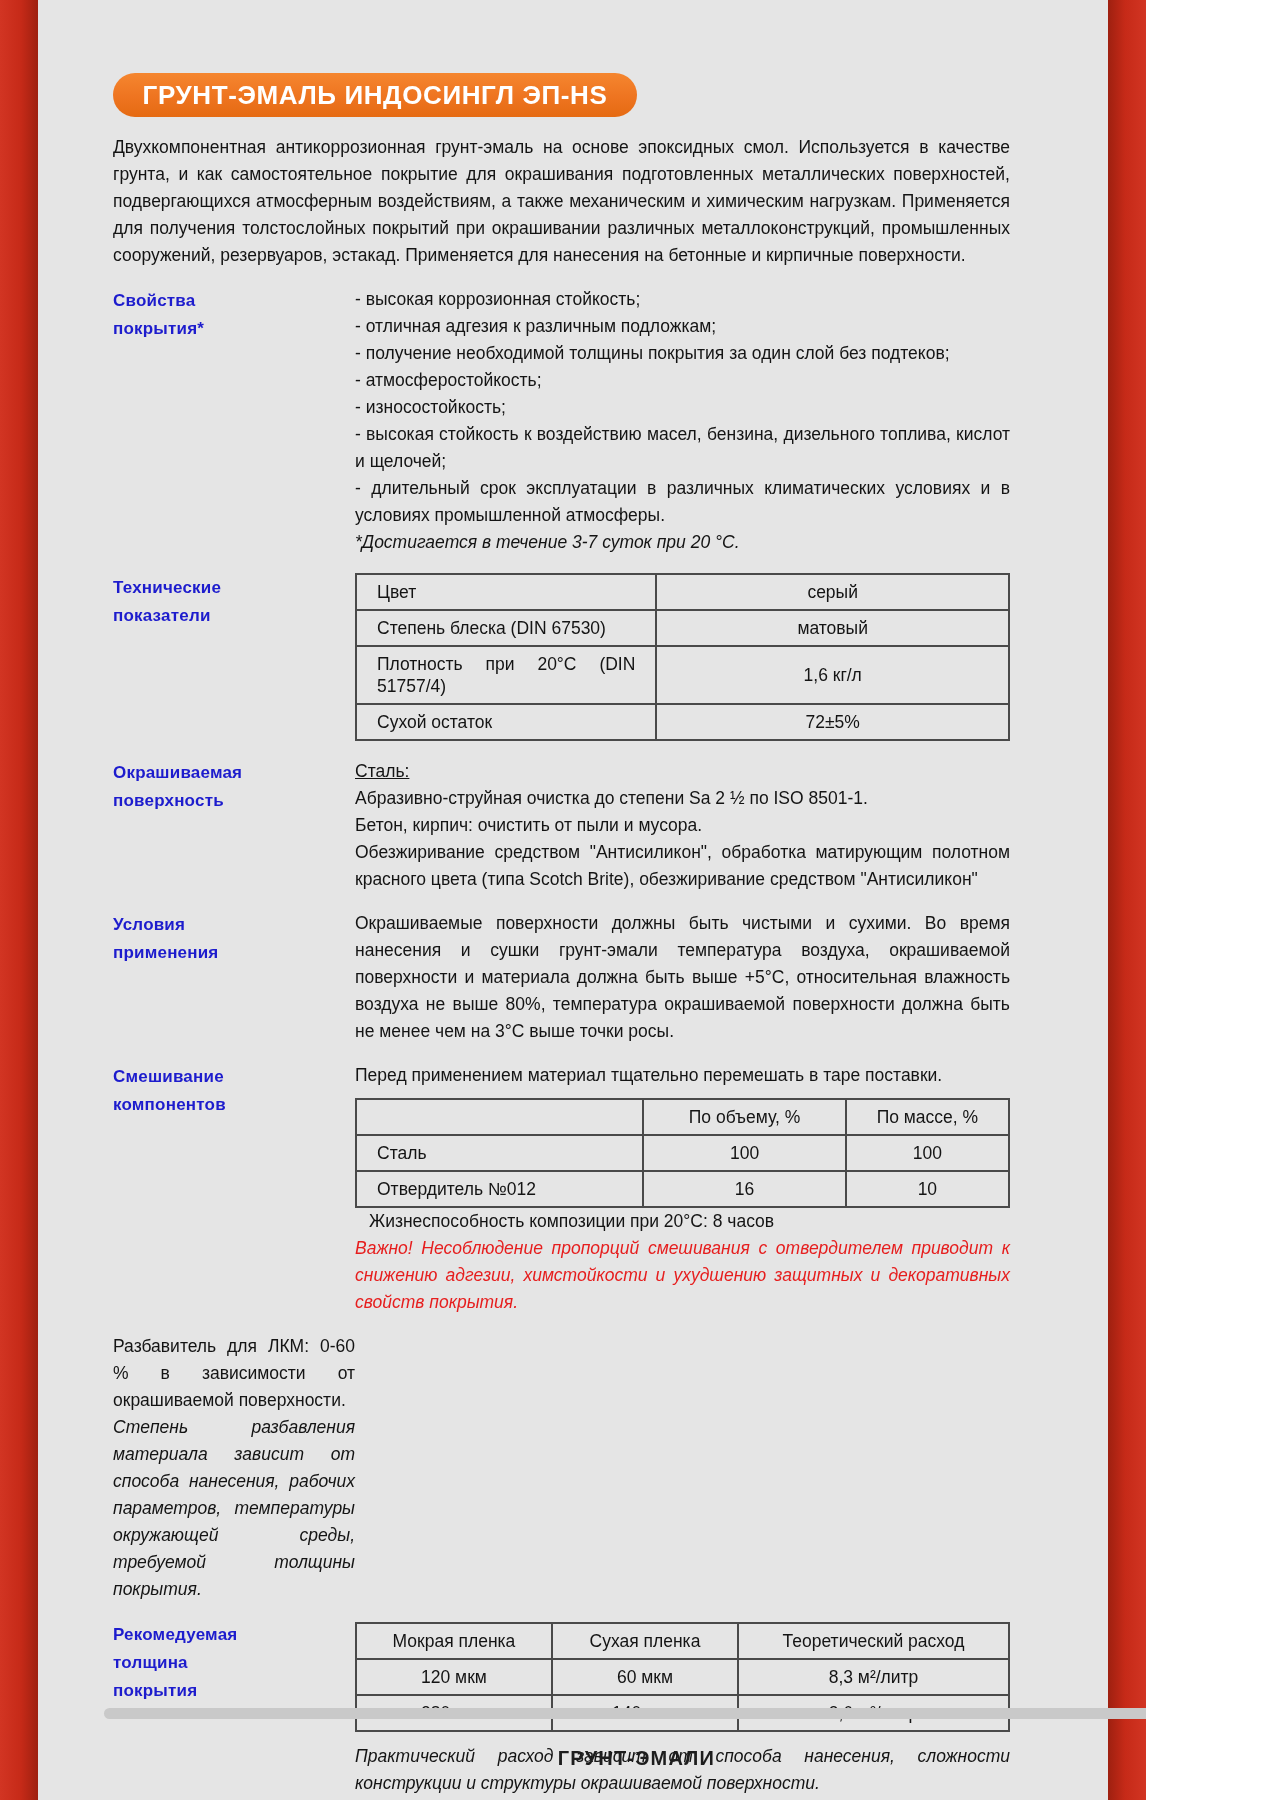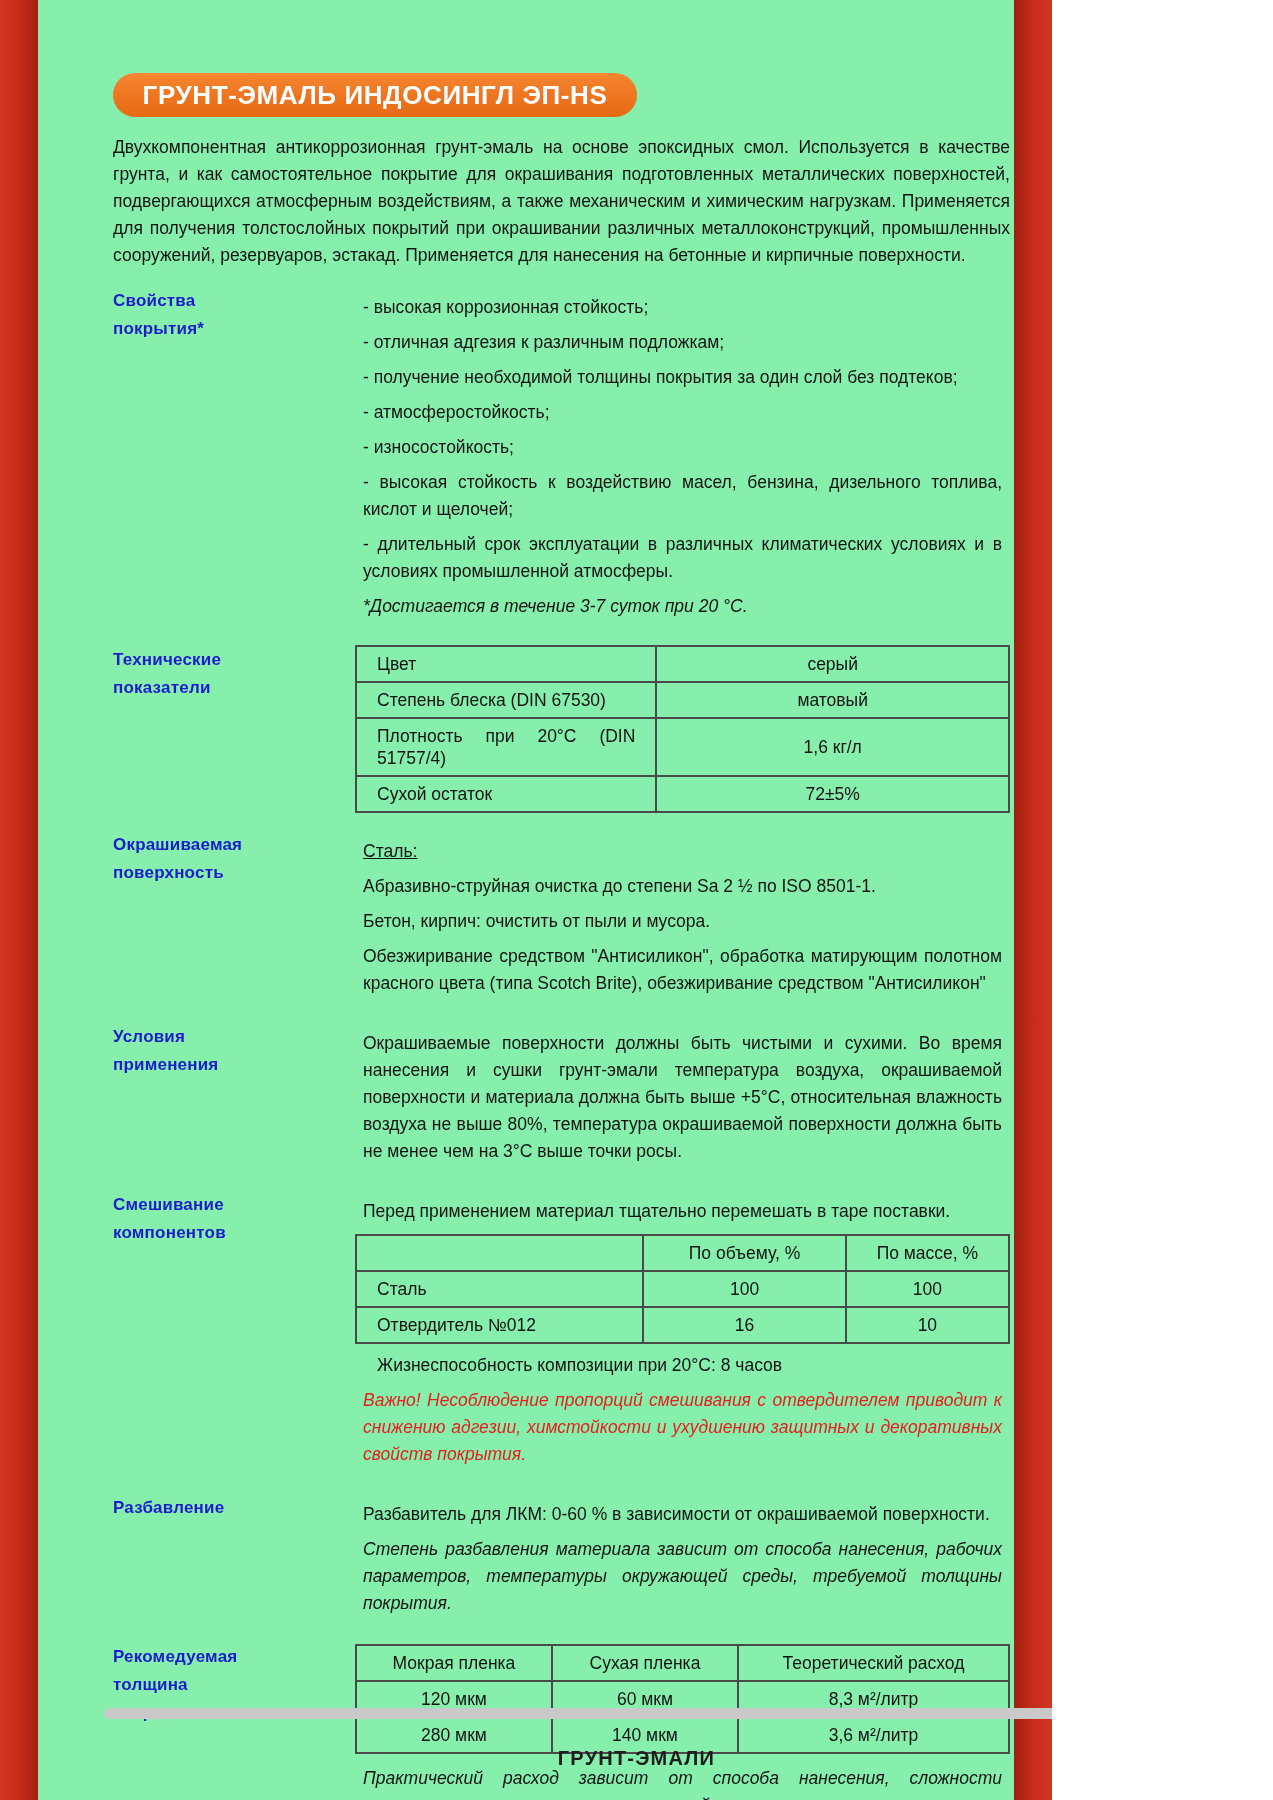--- a/index.html
+++ b/index.html
@@ -1,17 +1,17 @@
 <!DOCTYPE html>
 <html><head>
 <meta charset="utf-8">
 <style>
   html,body { margin:0; padding:0; background:#ffffff; }
   .page {
-    position:relative; width:1052px; height:1800px; background:#86efac;
+    position:relative; width:1146px; height:1800px; background:#e5e5e5;
     overflow:hidden; font-family:"Liberation Sans", sans-serif; color:#141414;
   }
   
   .edge { position:absolute; top:0; bottom:0; width:38px; }
   .edge-left  { left:0;  background:linear-gradient(90deg,#d23523 0%,#c62a18 55%,#9e2010 88%,#b4odd 100%); background:linear-gradient(90deg,#d23523 0%,#c62a18 55%,#9e2010 100%); }
   .edge-right { right:0; background:linear-gradient(270deg,#d23523 0%,#c62a18 55%,#9e2010 100%); }
 
   .content { position:absolute; left:113px; top:0; width:897px; }
 
   .title-pill {
@@ -22,21 +22,21 @@
   .title-pill span { color:#ffffff; font-weight:bold; font-size:26px; letter-spacing:0.6px; white-space:nowrap; }
 
   .intro { margin:17px 0 0 0; font-size:17.5px; line-height:27px; text-align:justify; }
 
   .section { display:grid; grid-template-columns:242px 1fr; margin-top:17px; }
   .sec-heading {
     color:#1d1ccd; font-weight:bold; font-size:17px; line-height:28px;
     white-space:pre-line; letter-spacing:0.2px; padding-top:1px;
   }
   .sec-body { font-size:17.5px; line-height:27px; text-align:justify; }
-  .sec-body p { margin:8px; }
+  .sec-body p { margin:0; }
   .u { text-decoration:underline; }
   .it { font-style:italic; }
   .warning { color:#e61e1e; font-style:italic; margin-top:10px; }
 
   table.doc { border-collapse:collapse; width:100%; table-layout:fixed; }
   table.doc td {
     border:2px solid #4a4a4a; font-size:17.5px; line-height:22px;
     padding:6px 20px; vertical-align:middle;
   }
   .c { text-align:center;margin-left:31px; }
@@ -160,21 +160,20 @@
             <td class="c">10</td>
           </tr>
         </tbody>
           </table>
         <p class="note-line">Жизнеспособность композиции при 20°С: 8 часов</p>
         <p class="warning">Важно! Несоблюдение пропорций смешивания с отвердителем приводит к снижению адгезии, химстойкости и ухудшению защитных и декоративных свойств покрытия.</p>
       </div>
     </div>
 
     <div class="section">
-      <div class="sec-heading">Разбавление</div>
       <div class="sec-body">
         <p>Разбавитель для ЛКМ: 0-60 % в зависимости от окрашиваемой поверхности.</p>
         <p class="it">Степень разбавления материала зависит от способа нанесения, рабочих параметров, температуры окружающей среды, требуемой толщины покрытия.</p>
       </div>
     </div>
 
     <div class="section">
       <div class="sec-heading">Рекомедуемая
 толщина
 покрытия</div>

